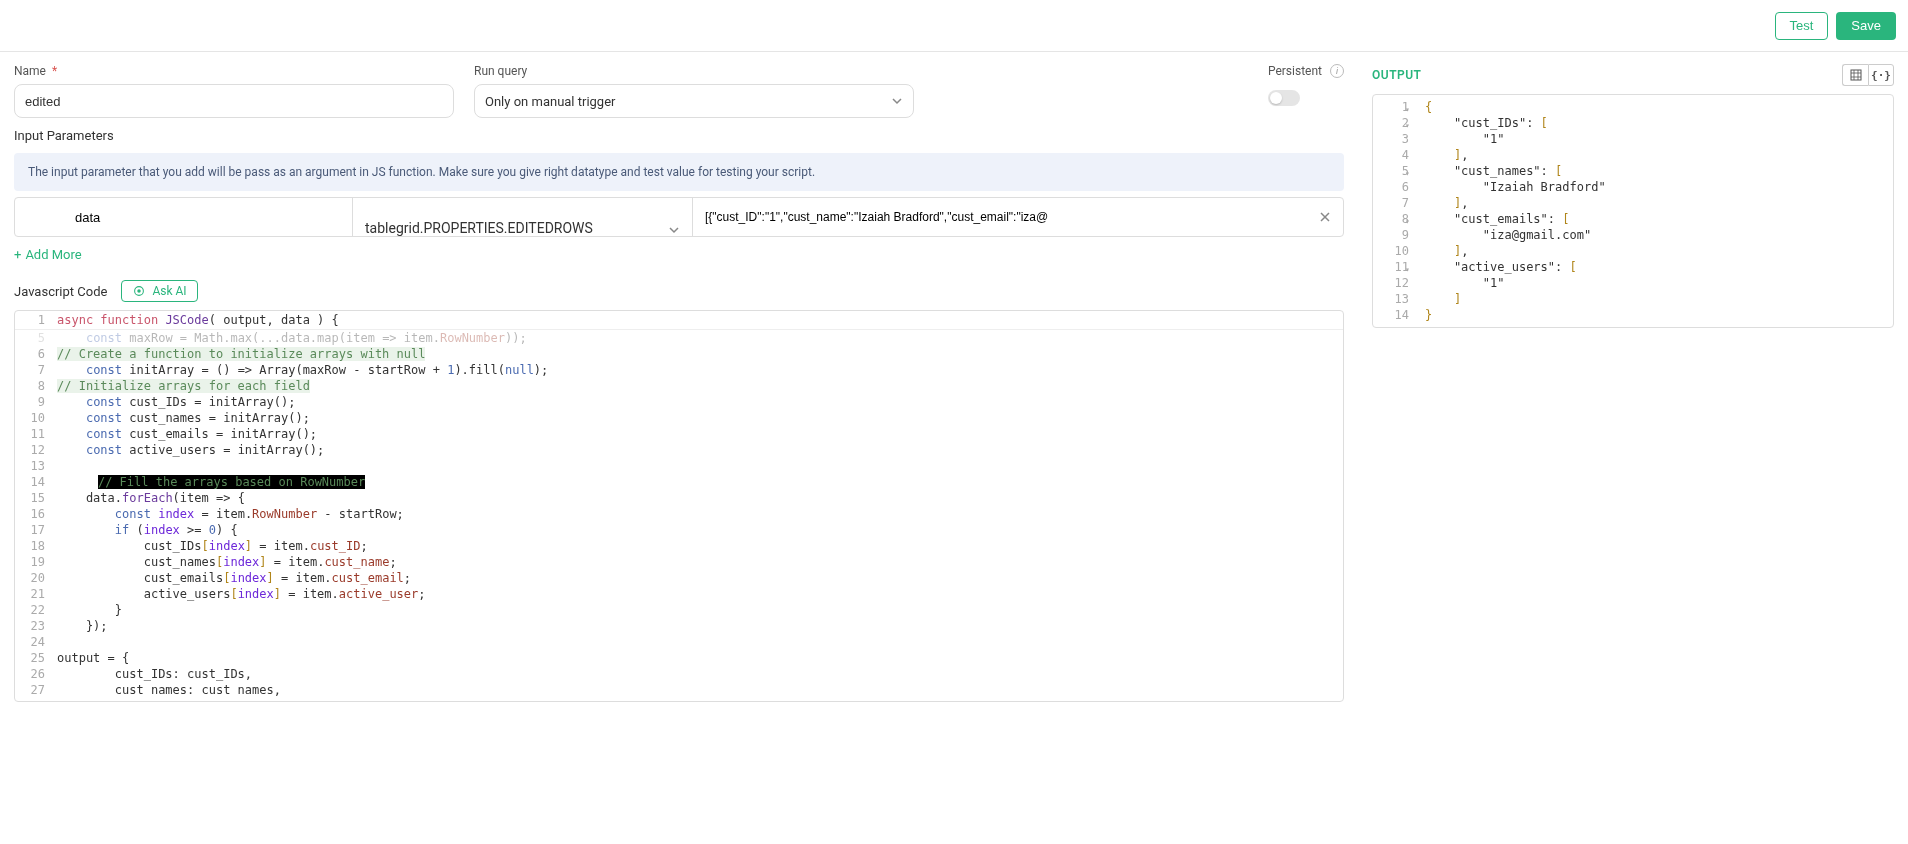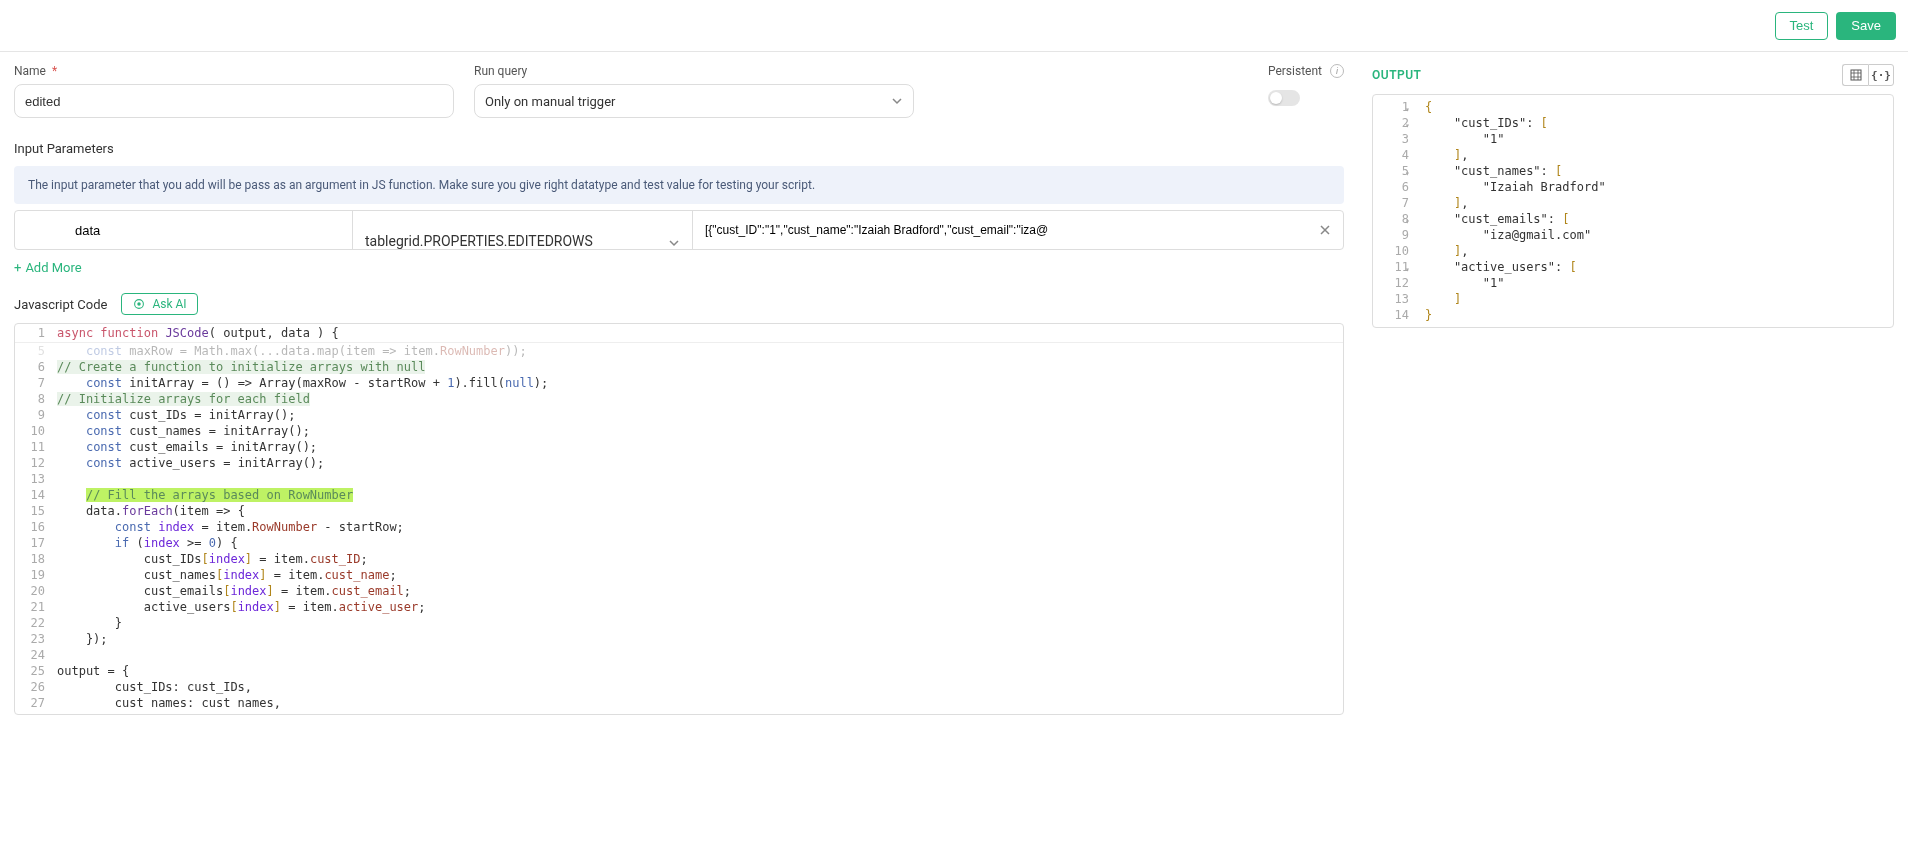--- a/index.html
+++ b/index.html
@@ -6,21 +6,21 @@
 body { font-family: -apple-system, BlinkMacSystemFont, "Segoe UI", Roboto, Helvetica, Arial, sans-serif; font-size: 13px; color: #333; background: #fff; }
 .page { width: 1908px; height: 844px; display: flex; flex-direction: column; }
 .topbar { height: 52px; border-bottom: 1px solid #e5e5e5; display: flex; justify-content: flex-end; align-items: center; padding: 0 12px; gap: 8px; }
 .btn { display: inline-flex; align-items: center; justify-content: center; height: 28px; padding: 0 14px; border-radius: 4px; font-size: 13px; cursor: pointer; border: 1px solid transparent; }
 .btn-test { background: #fff; border: 1px solid #2ab57d; color: #2ab57d; }
 .btn-save { background: #2ab57d; color: #fff; }
 .main { flex: 1; display: flex; }
 .left { flex: 1; padding: 12px 14px 0 14px; overflow: hidden; }
 .right { width: 550px; padding: 12px 14px 0 14px; }
 
-.form-row { display: flex; gap: 20px; margin-bottom: 23px; }
+.form-row { display: flex; gap: 20px; margin-bottom: 10px; }
 .form-col { display: flex; flex-direction: column; }
 .col-name { width: 440px; }
 .col-query { width: 440px; }
 .col-persist { margin-left: auto; }
 .label { font-size: 12px; color: #555; margin-bottom: 6px; display: flex; align-items: center; gap: 6px; }
 .label .req { color: #d9534f; }
 .input, .select { height: 34px; border: 1px solid #ddd; border-radius: 8px; padding: 0 10px; font-size: 13px; background: #fff; color: #333; width: 100%; }
 .select { position: relative; display: flex; align-items: center; justify-content: space-between; cursor: pointer; }
 .chevron { width: 12px; height: 12px; display: inline-block; }
 .persist-row { display: flex; align-items: center; gap: 8px; }
@@ -44,21 +44,21 @@
 .code-editor { border: 1px solid #ddd; border-radius: 4px; height: 392px; display: flex; flex-direction: column; overflow: hidden; font-family: "Consolas", "Monaco", monospace; font-size: 12px; }
 .code-sig { padding: 2px 0 2px 42px; position: relative; border-bottom: 1px solid #eee; }
 .code-sig .ln { position: absolute; left: 0; width: 36px; text-align: right; color: #aaa; padding-right: 6px; }
 .code-body { flex: 1; overflow: auto; position: relative; }
 .code-line { position: relative; padding-left: 42px; min-height: 16px; line-height: 16px; white-space: pre; }
 .code-line .ln { position: absolute; left: 0; width: 36px; text-align: right; color: #aaa; padding-right: 6px; }
 .tok-kw { color: #c9556b; }
 .tok-kw2 { color: #4a6ab0; }
 .tok-fn { color: #6a3a9c; }
 .tok-cmt { color: #5a8a5a; background: #eaf3ea; }
-.tok-cmt2 { color: #5a8a5a; background: #bef264; }
+.tok-cmt2 { color: #5a8a5a; background: #000000; margin-left: 12px; }
 .tok-num { color: #4a6ab0; }
 .tok-prop { color: #9a3a2a; }
 .tok-id { color: #6d28d9; }
 .tok-br { color: #b0851a; }
 
 .output-header { display: flex; align-items: center; justify-content: space-between; margin-bottom: 8px; }
 .output-title { color: #2ab57d; font-weight: 600; font-size: 12px; letter-spacing: 0.5px; }
 .output-tools { display: flex; gap: 0; }
 .tool-btn { width: 26px; height: 22px; border: 1px solid #ccc; display: inline-flex; align-items: center; justify-content: center; cursor: pointer; font-size: 11px; color: #555; background:#fff;}
 .tool-btn:first-child { border-radius: 3px 0 0 3px; border-right:none;}

